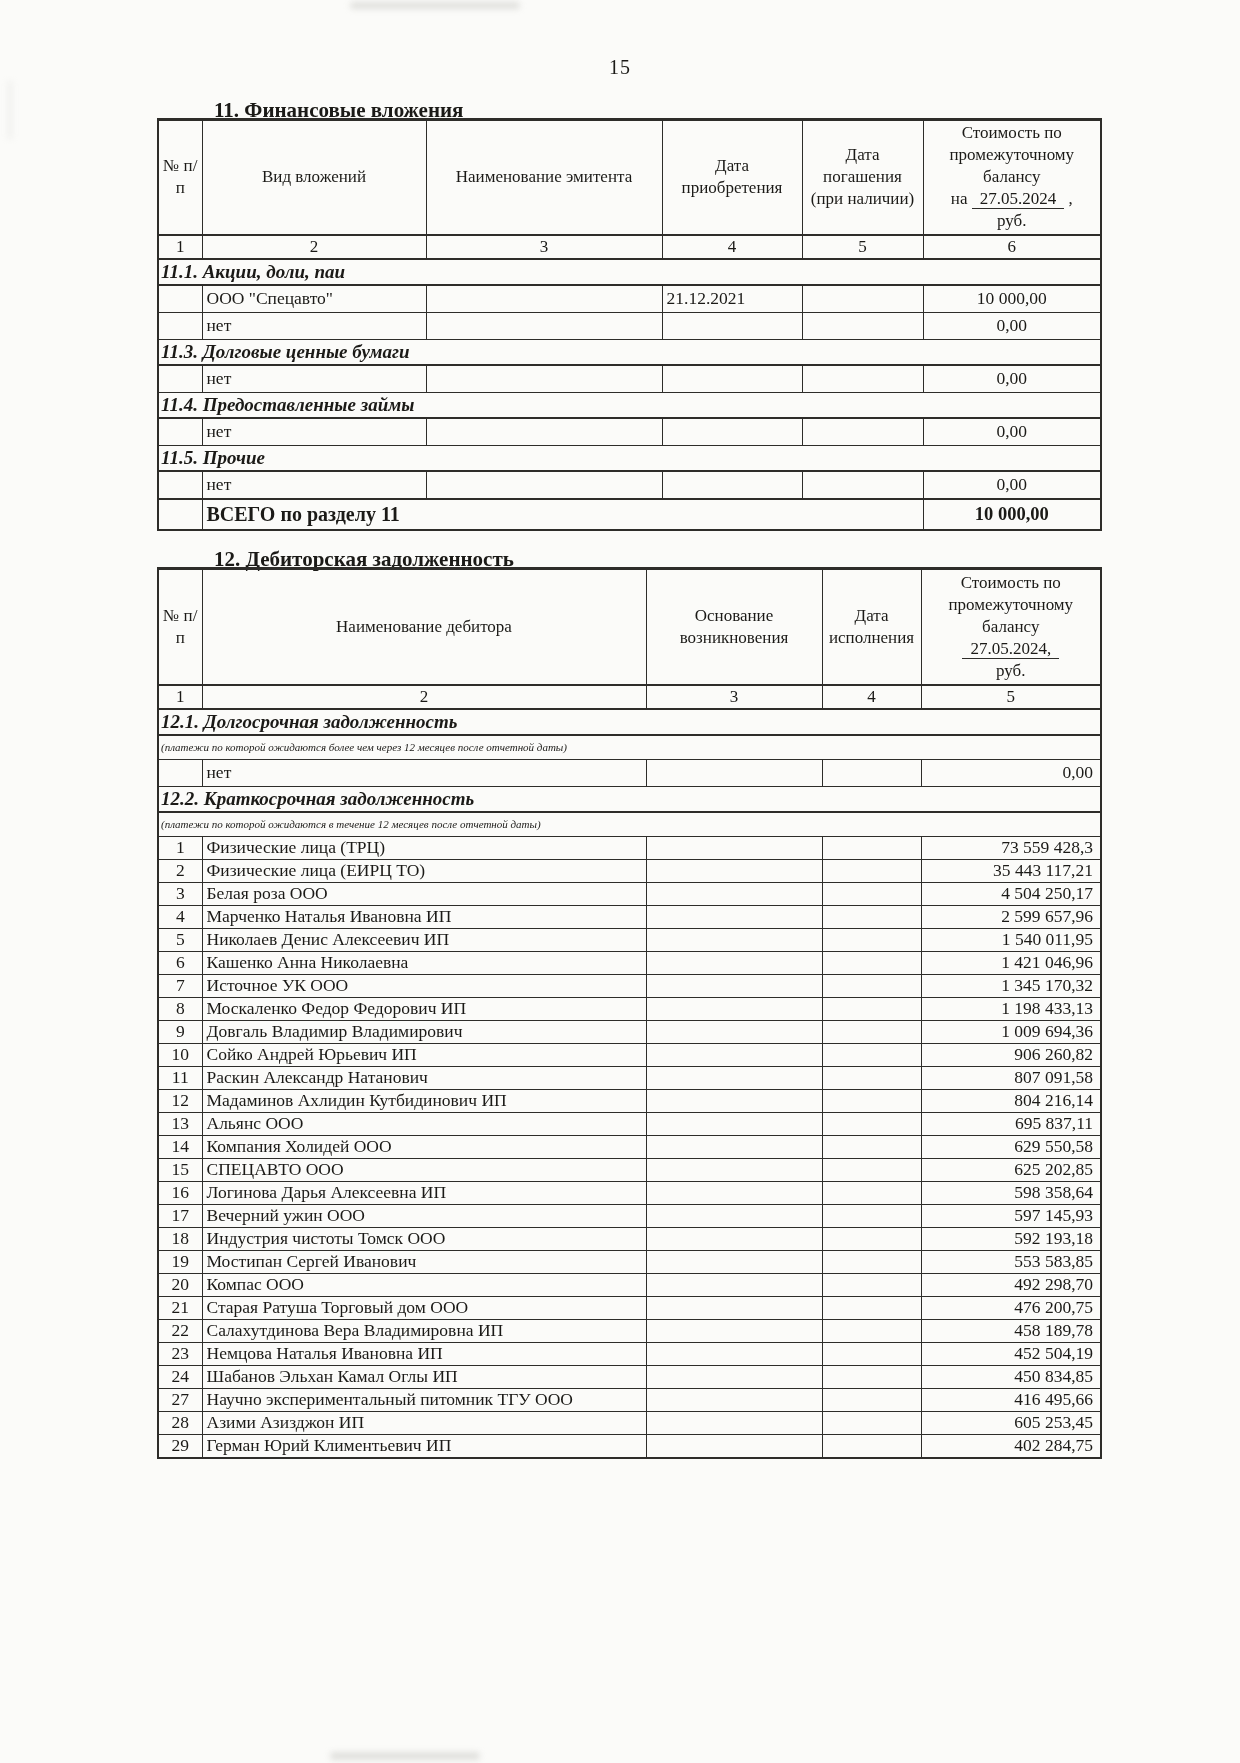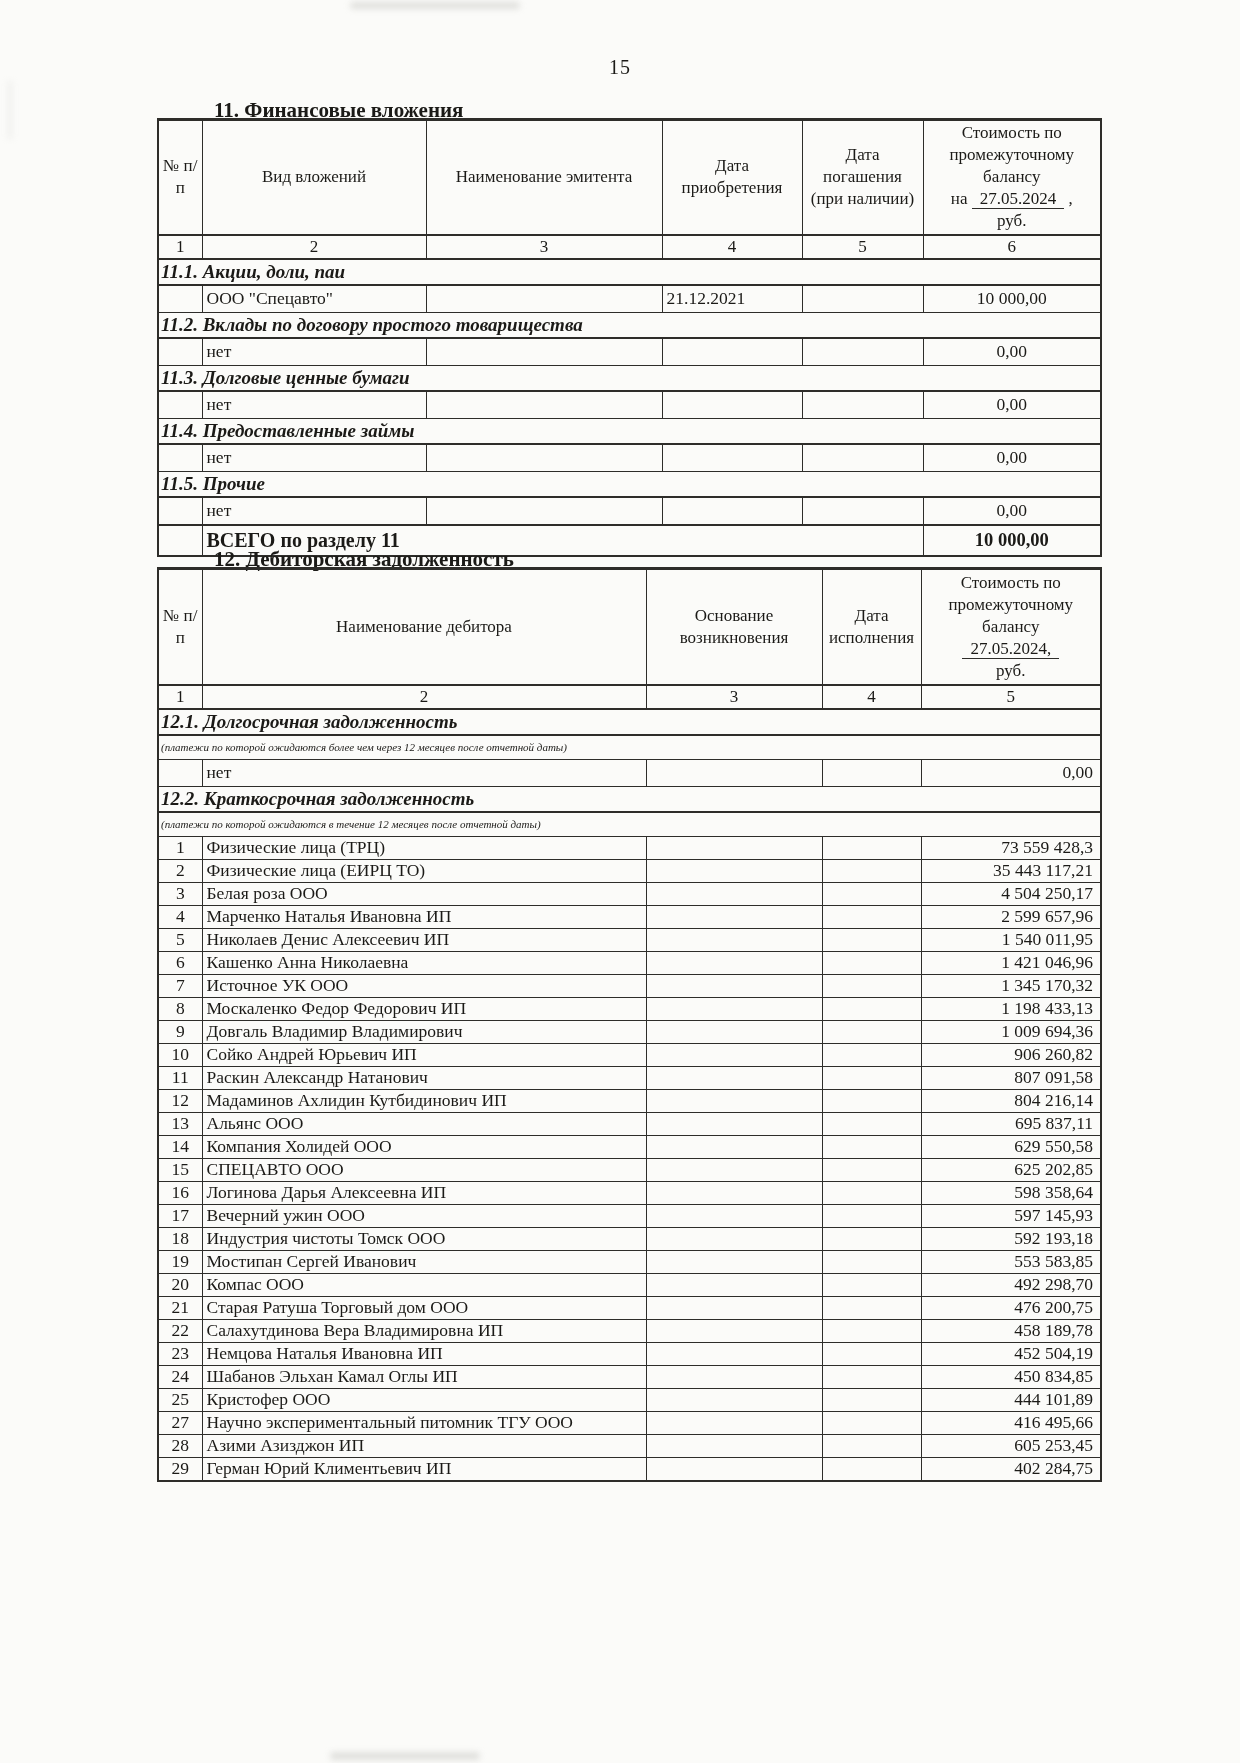--- a/index.html
+++ b/index.html
@@ -135,23 +135,20 @@
   </tr>
   <tr class="data-row">
     <td></td>
     <td class="c-name">ООО "Спецавто"</td>
     <td></td>
     <td class="c-date">21.12.2021</td>
     <td class="c-date"></td>
     <td class="c-val">10 000,00</td>
   </tr>
 
-  <tr class="section-row">
-    <td colspan="6">11.2. Вклады по договору простого товарищества</td>
-  </tr>
   <tr class="data-row">
     <td></td>
     <td class="c-name">нет</td>
     <td></td>
     <td></td>
     <td></td>
     <td class="c-val">0,00</td>
   </tr>
 
   <tr class="section-row">
@@ -436,27 +433,20 @@
   </tr>
 
   <tr class="debtor">
     <td class="c-num">24</td>
     <td class="c-name">Шабанов Эльхан Камал Оглы ИП</td>
     <td class="c-basis"></td>
     <td class="c-date"></td>
     <td class="c-val">450 834,85</td>
   </tr>
 
-  <tr class="debtor">
-    <td class="c-num">25</td>
-    <td class="c-name">Кристофер ООО</td>
-    <td class="c-basis"></td>
-    <td class="c-date"></td>
-    <td class="c-val">444 101,89</td>
-  </tr>
 
 
   <tr class="debtor">
     <td class="c-num">27</td>
     <td class="c-name">Научно экспериментальный питомник ТГУ ООО</td>
     <td class="c-basis"></td>
     <td class="c-date"></td>
     <td class="c-val">416 495,66</td>
   </tr>
 

